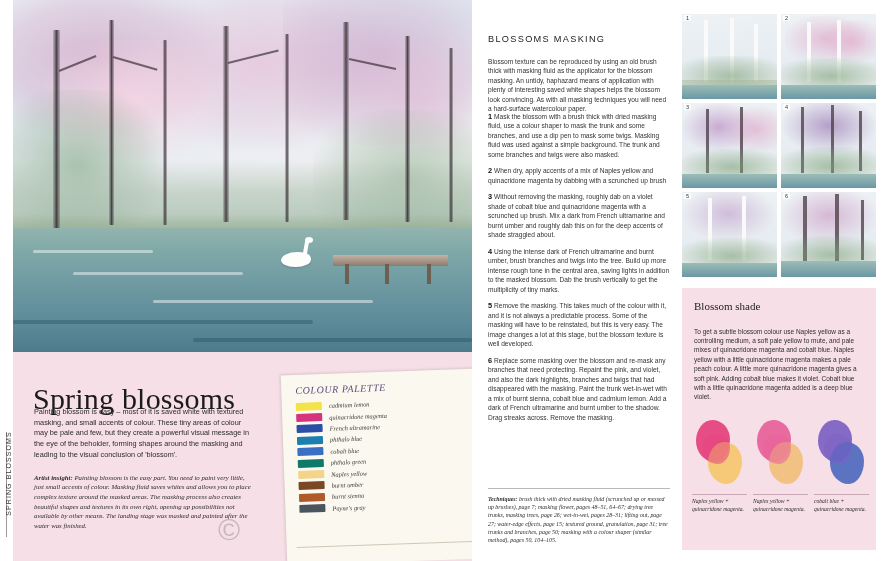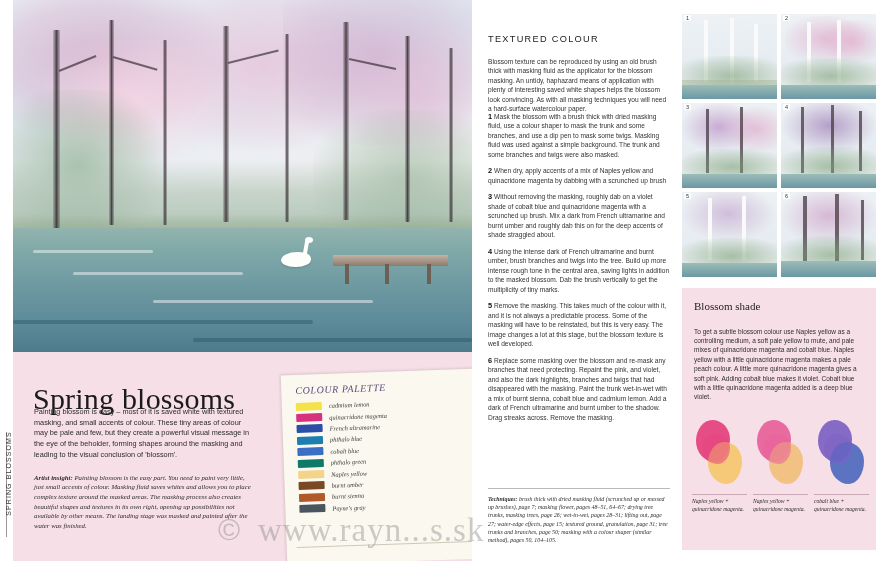--- a/index.html
+++ b/index.html
@@ -501,21 +501,21 @@
             <div class="swatch" style="background: rgb(74, 85, 96);"></div>
             <div class="swatch-label">Payne's gray</div>
           </div>
         </div>
       <div class="palette-rule"></div>
     </div>
   </div>
 
   <div class="right-page">
 
-    <div class="rp-title">TEXTURED COLOUR</div>
+    <div class="rp-title">BLOSSOMS MASKING</div>
     <p class="rp-intro">Blossom texture can be reproduced by using an old brush thick with masking fluid as the applicator for the blossom masking. An untidy, haphazard means of application with plenty of interesting saved white shapes helps the blossom look convincing. As with all masking techniques you will need a hard-surface watercolour paper.</p>
 
     <div class="steps" id="steps-list">
         <p class="step"><span class="num">1</span> <span>Mask the blossom with a brush thick with dried masking fluid, use a colour shaper to mask the trunk and some branches, and use a dip pen to mask some twigs. Masking fluid was used against a simple background. The trunk and some branches and twigs were also masked.</span></p>
         <p class="step"><span class="num">2</span> <span>When dry, apply accents of a mix of Naples yellow and quinacridone magenta by dabbing with a scrunched up brush</span></p>
         <p class="step"><span class="num">3</span> <span>Without removing the masking, roughly dab on a violet shade of cobalt blue and quinacridone magenta with a scrunched up brush. Mix a dark from French ultramarine and burnt umber and roughly dab this on for the deep accents of shade straggled about.</span></p>
         <p class="step"><span class="num">4</span> <span>Using the intense dark of French ultramarine and burnt umber, brush branches and twigs into the tree. Build up more intense rough tone in the central area, saving lights in addition to the masked blossom. Dab the brush vertically to get the multiplicity of tiny marks.</span></p>
         <p class="step"><span class="num">5</span> <span>Remove the masking. This takes much of the colour with it, and it is not always a predictable process. Some of the masking will have to be reinstated, but this is very easy. The image changes a lot at this stage, but the blossom texture is well developed.</span></p>
         <p class="step"><span class="num">6</span> <span>Replace some masking over the blossom and re-mask any branches that need protecting. Repaint the pink, and violet, and also the dark highlights, branches and twigs that had disappeared with the masking. Paint the trunk wet-in-wet with a mix of burnt sienna, cobalt blue and cadmium lemon. Add a dark of French ultramarine and burnt umber to the shadow. Drag streaks across. Remove the masking.</span></p>
       </div>
@@ -620,15 +620,14 @@
               <div class="blob" style="left: 10px; top: 18px; width: 28px; height: 30px; background: rgb(126, 99, 196); opacity: 0.55;"></div>
             </div>
             <div class="bc-cap">cobalt blue + quinacridone magenta.</div>
           </div>
         </div>
     </div>
   </div>
 
   <div class="wm">
     <span class="wm-c">©</span>
-    <span class="wm-text">www.rayn...s.sk</span>
   </div>
 </div>
 
 </body></html>

